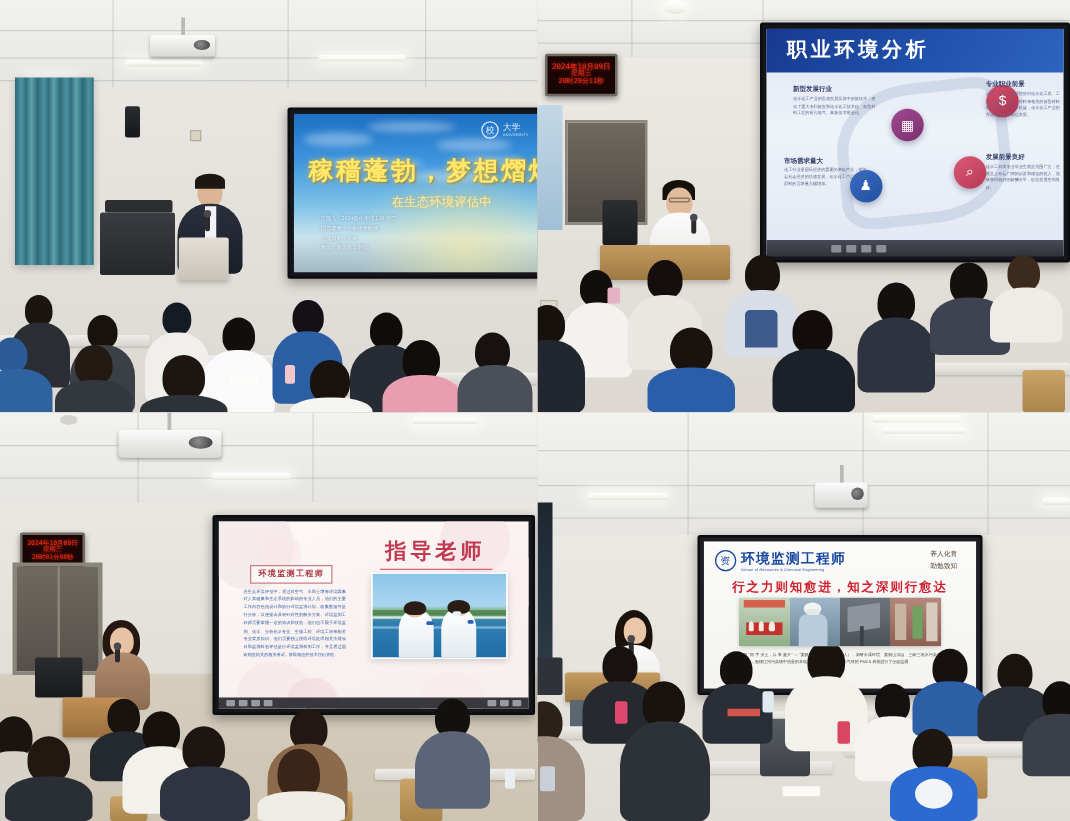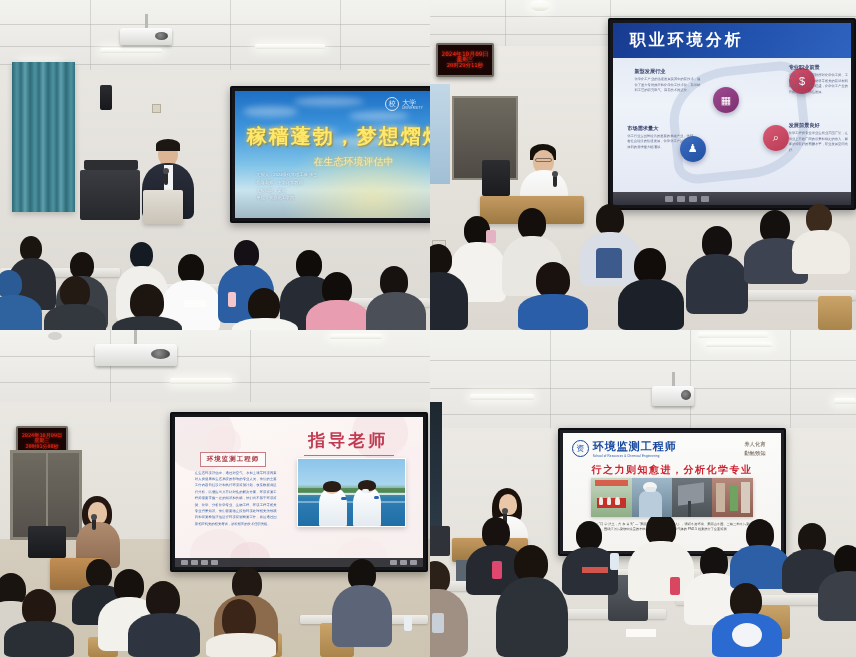--- a/index.html
+++ b/index.html
@@ -705,21 +705,21 @@
             <div class="emb">资</div>
             <div>
               <div class="ln1">环境监测工程师</div>
               <div class="ln2">School of Resources &amp; Chemical Engineering</div>
             </div>
           </div>
           <div class="s4-motto">
             <div>养人化育</div>
             <div>勤勉致知</div>
           </div>
-          <div class="s4-headline">行之力则知愈进，分析化学专业</div>
+          <div class="s4-headline">行之力则知愈进，知之深则行愈达</div>
 
           <div class="s4-strip">
             <div style="background:linear-gradient(180deg,#c7d7c1,#8fae86)">
               <div style="position:absolute;left:8%;top:6%;right:8%;height:16%;background:#d94b3a;opacity:.85"></div>
               <div style="position:absolute;left:14%;bottom:22%;right:14%;height:26%;background:#c6302a"></div>
               <div style="position:absolute;left:18%;bottom:30%;width:12%;height:22%;background:#f0ede6;border-radius:50% 50% 20% 20%"></div>
               <div style="position:absolute;left:38%;bottom:30%;width:12%;height:22%;background:#f0ede6;border-radius:50% 50% 20% 20%"></div>
               <div style="position:absolute;left:58%;bottom:30%;width:12%;height:22%;background:#f0ede6;border-radius:50% 50% 20% 20%"></div>
             </div>
             <div style="background:linear-gradient(180deg,#9fb8c9,#6d8697)">

